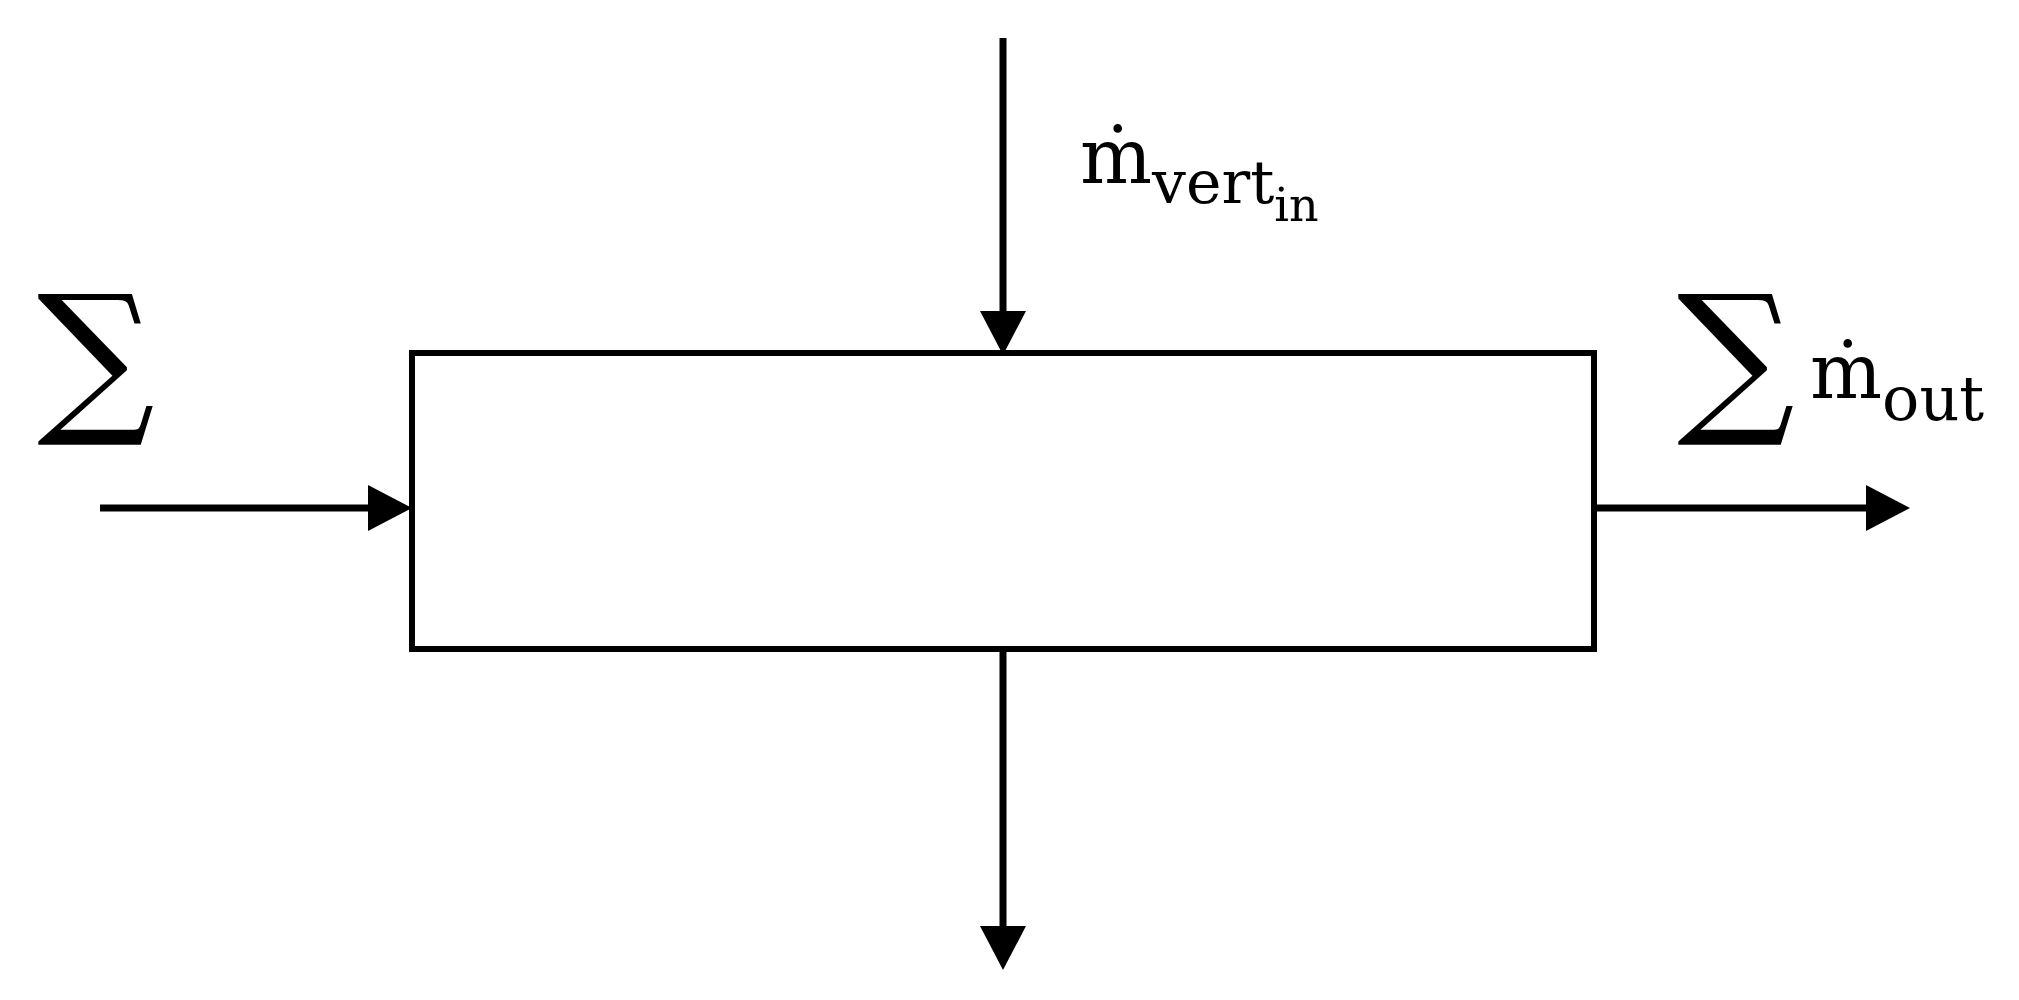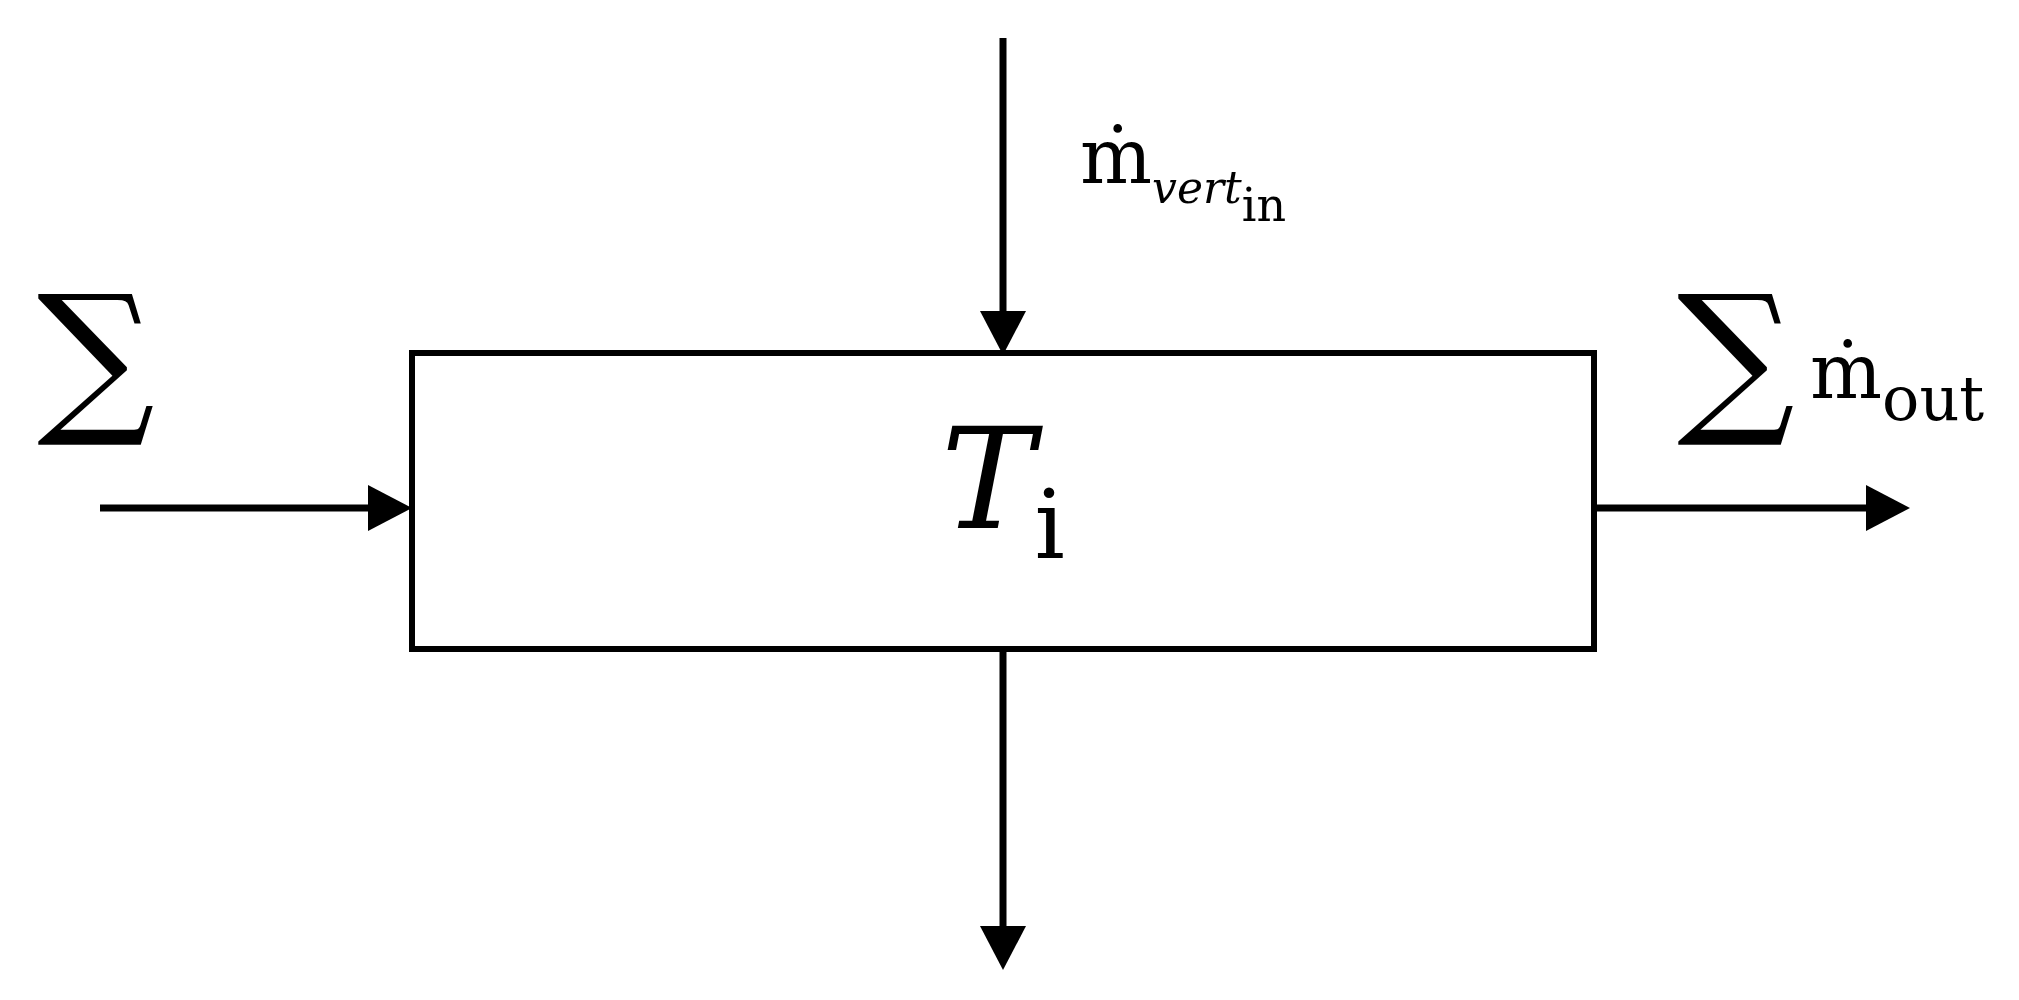--- a/index.html
+++ b/index.html
@@ -27,21 +27,21 @@
   .mlabel {
     position: absolute;
     white-space: nowrap;
     line-height: 80px;
     letter-spacing: 0;
   }
   .m-main { font-size: 76px; }
   
   .sub-side { font-size: 62px; position: relative; top: 22px; }
   
-  .sub-vert { font-size: 44px; position: relative; top: 20px; font-style: italic; }
+  .sub-vert { font-size: 60px; position: relative; top: 20px; }
   
   .sub-nested { font-size: 46px; position: relative; top: 38px; }
   .sigma {
     position: absolute;
     font-size: 165px;
     line-height: 1;
     white-space: nowrap;
   }
   
   #node-label-wrap {
@@ -81,25 +81,20 @@
       <line x1="100" y1="508" x2="372" y2="508" stroke="#000000" stroke-width="7"></line>
       <polygon points="368,485 368,531 412,508" fill="#000000"></polygon>
     </g>
 
     <g>
       <line x1="1596" y1="508" x2="1870" y2="508" stroke="#000000" stroke-width="7"></line>
       <polygon points="1866,485 1866,531 1910,508" fill="#000000"></polygon>
     </g>
   </svg>
 
-  <div id="node-label-wrap">
-    <span class="node-line">
-      <span class="t-main">T</span><span class="t-sub">i</span>
-    </span>
-  </div>
 
   <div class="sigma" style="left:37px; top:274px;">∑</div>
 
 
   <div class="sigma" style="left:1677px; top:274px;">∑</div>
 
   <div class="mlabel" style="left:1810px; top:332px;">
     <span class="m-main">ṁ</span><span class="sub-side">out</span>
   </div>
 

